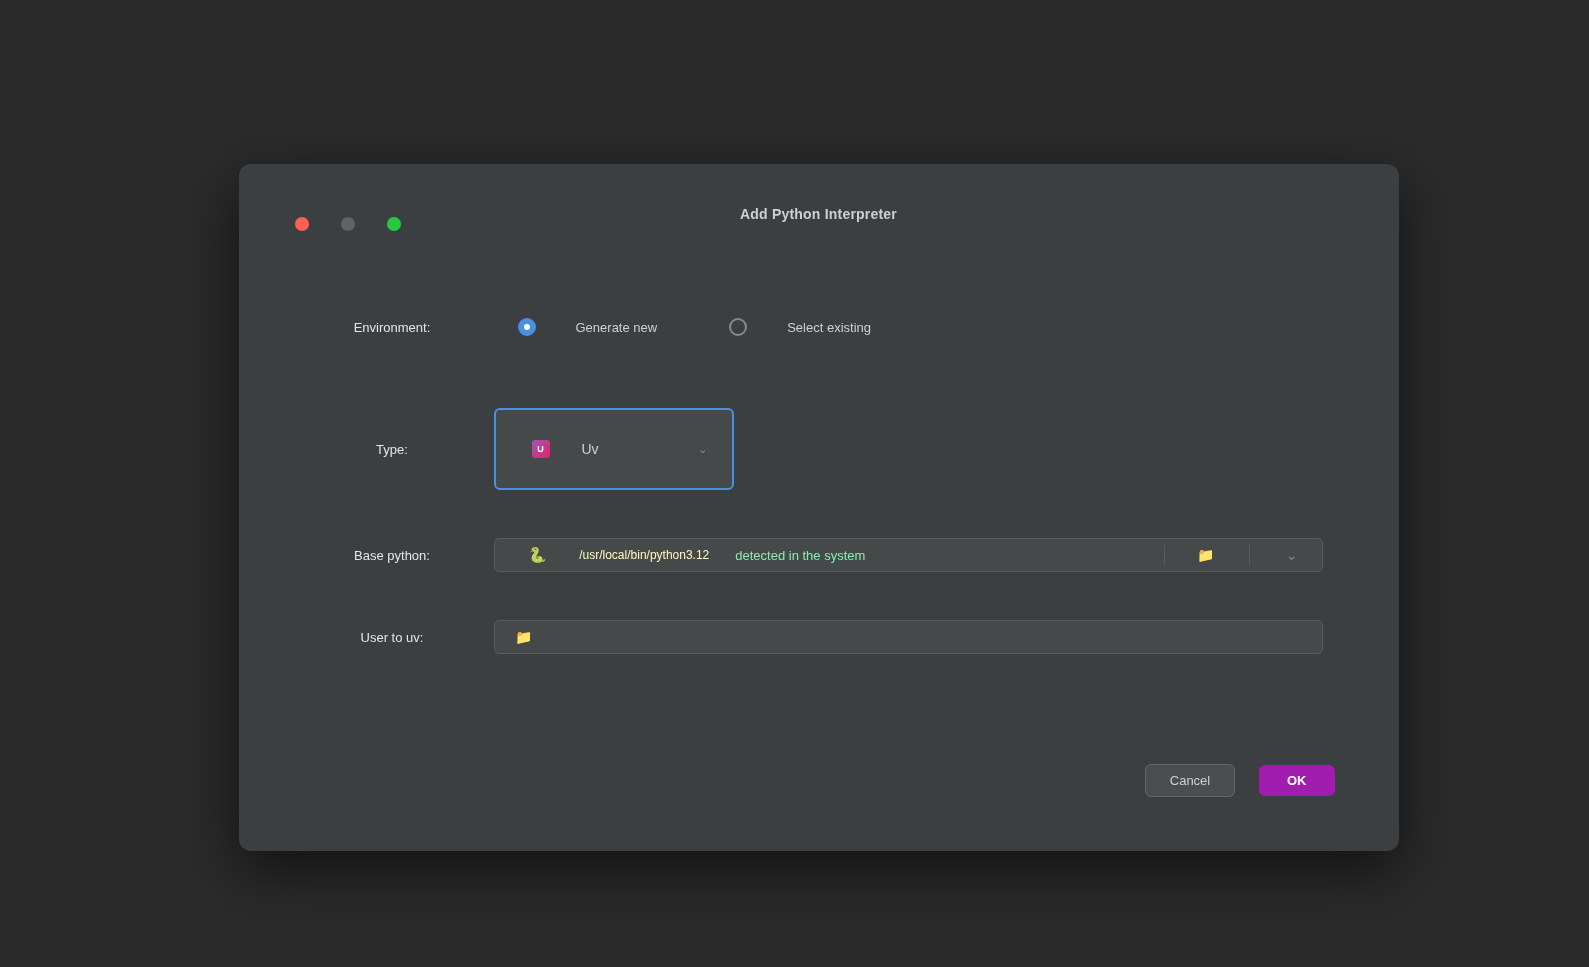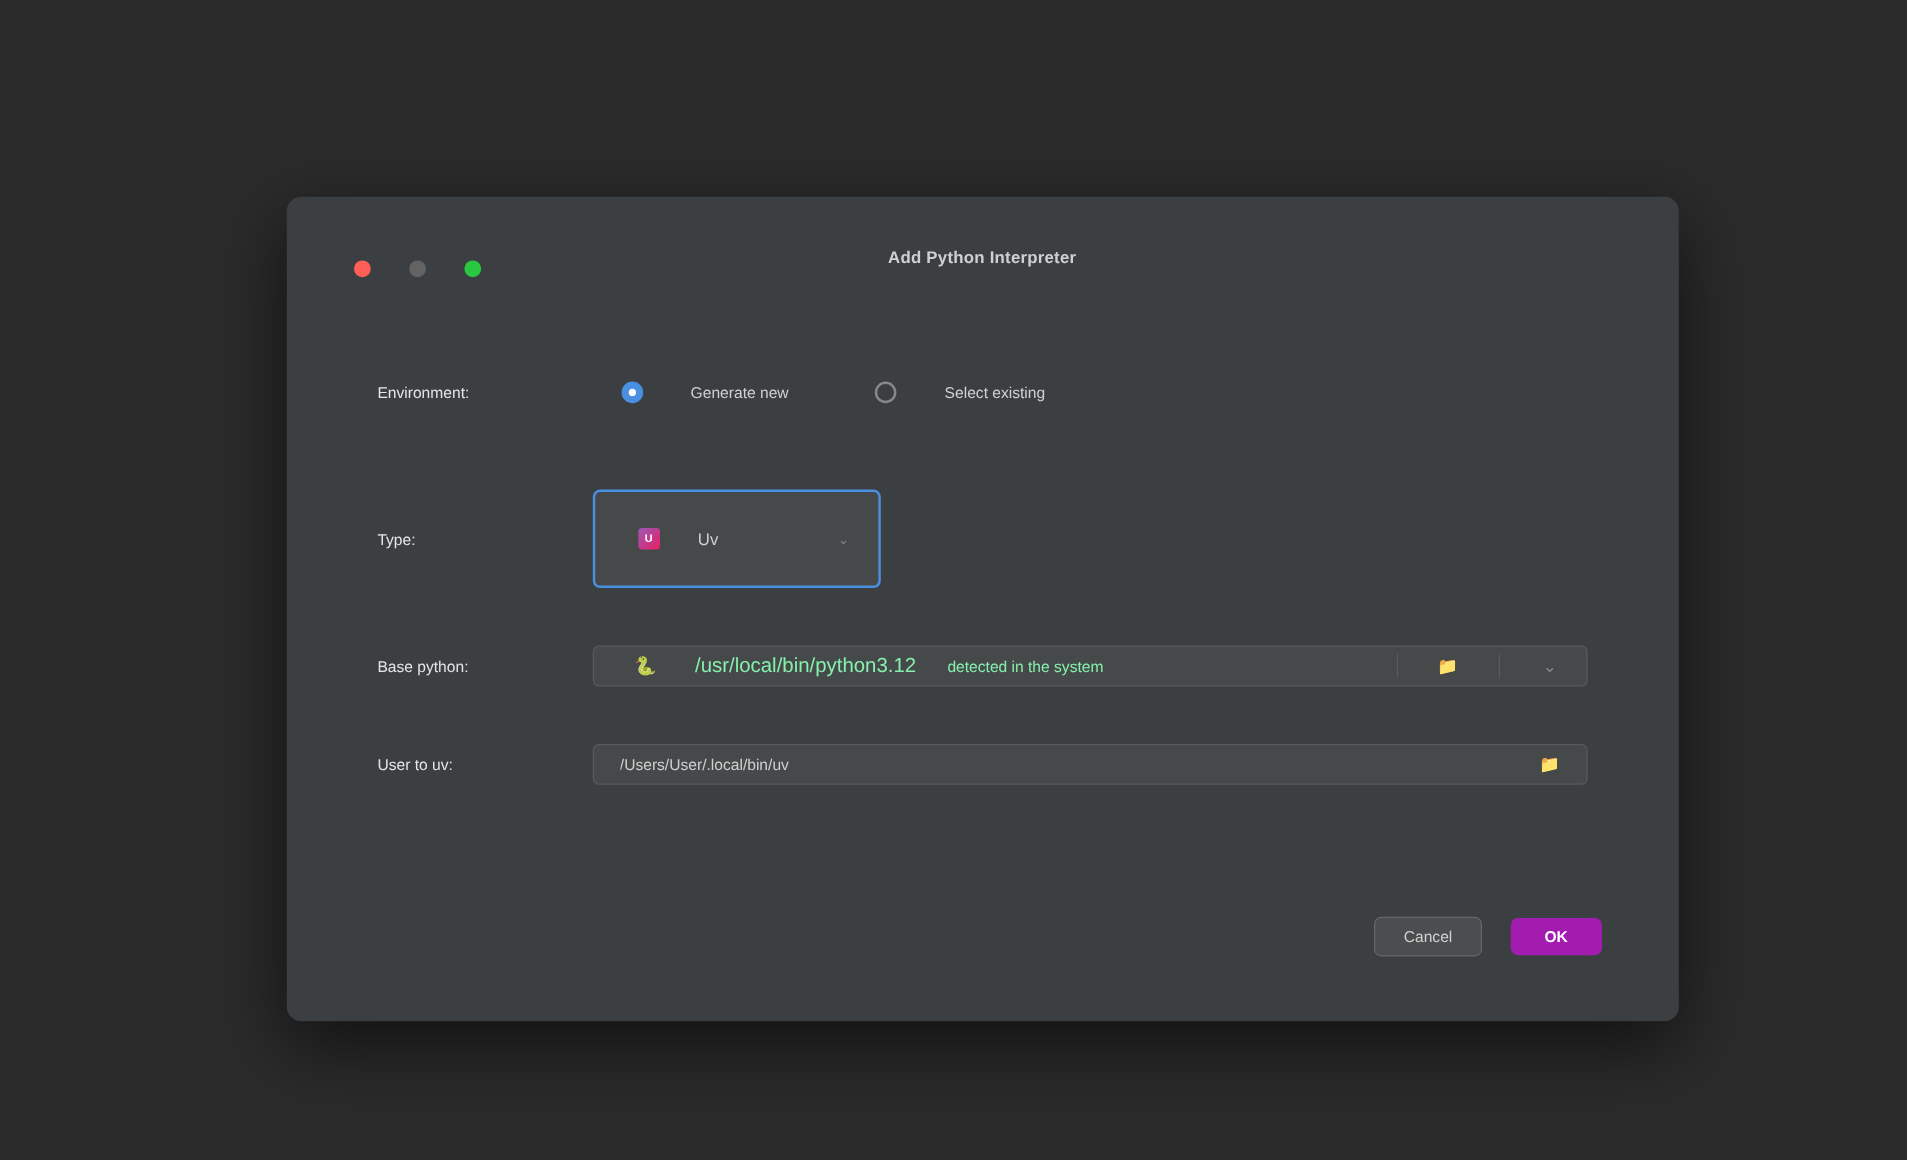--- a/index.html
+++ b/index.html
@@ -1,18 +1,19 @@
 <!DOCTYPE html>
 <html><head>
   <meta charset="utf-8">
   <style>
     * {
       box-sizing: border-box;
       margin: 12px;
       padding: 0;
+      text-align: center;
     }
 
     body {
       width: 1589px;
       height: 967px;
       background-color: #2b2b2b;
       display: flex;
       align-items: center;
       justify-content: center;
       font-family: -apple-system, BlinkMacSystemFont, 'Segoe UI', sans-serif;
@@ -185,22 +186,22 @@
       gap: 8px;
       overflow: hidden;
     }
 
     .python-emoji {
       font-size: 15px;
       flex-shrink: 0;
     }
 
     .python-path {
-      color: #86efac;
-      font-size: 17px;
+      color: #fef9c3;
+      font-size: 12px;
       white-space: nowrap;
     }
 
     .python-hint {
       color: #86efac;
       font-size: 13px;
       margin-left: 6px;
     }
 
     .field-divider {
@@ -334,21 +335,20 @@
         <div class="field-divider"></div>
         <div class="field-icon-btn">
           <span>⌄</span>
         </div>
       </div>
     </div>
 
     <div class="form-row">
       <span class="form-label">User to uv:</span>
       <div class="path-field">
-        <input class="path-field-input" type="text" value="/Users/User/.local/bin/uv" style="">
         <div class="field-icon-btn">
           <span class="folder-icon">📁</span>
         </div>
       </div>
     </div>
 
   </div>
 
   <div class="dialog-footer">
     <button class="btn-cancel">Cancel</button>

